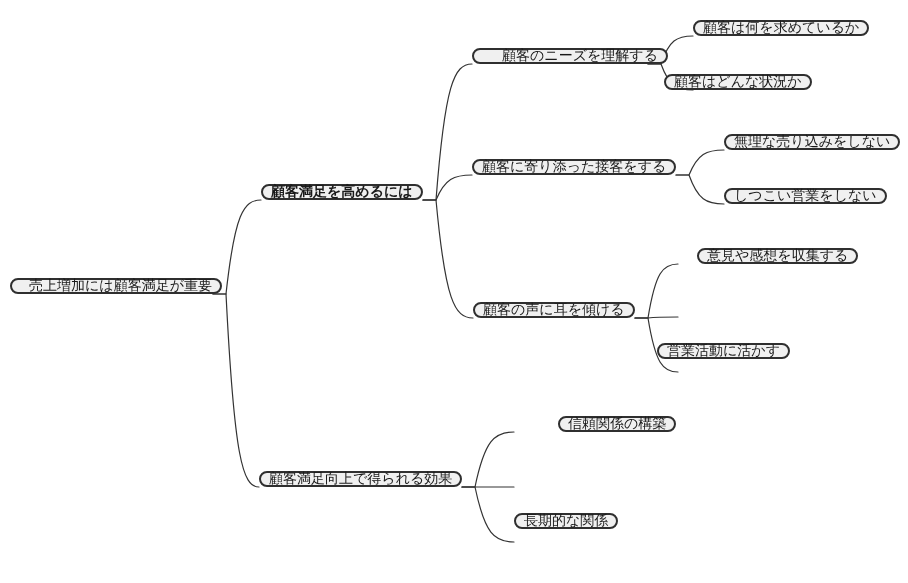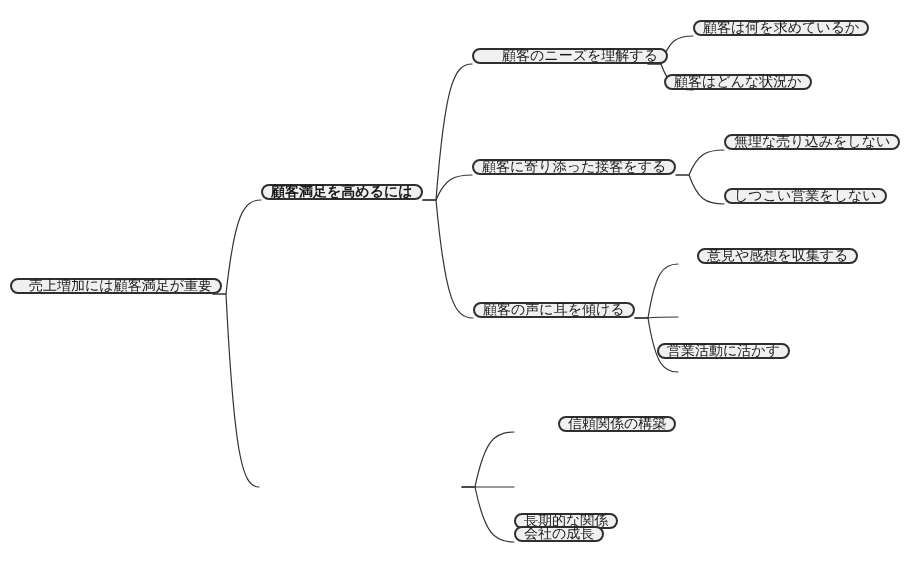--- a/index.html
+++ b/index.html
@@ -73,16 +73,16 @@
   <div class="node" style="left:472px; top:48px;padding-left:28px;">顧客のニーズを理解する</div>
   <div class="node" style="left:693px; top:20px;">顧客は何を求めているか</div>
   <div class="node" style="left:664px; top:74px;">顧客はどんな状況か</div>
   <div class="node" style="left:472px; top:159px;">顧客に寄り添った接客をする</div>
   <div class="node" style="left:724px; top:134px;">無理な売り込みをしない</div>
   <div class="node" style="left:724px; top:188px;">しつこい営業をしない</div>
   <div class="node" style="left:473px; top:302px;border-radius:10px;">顧客の声に耳を傾ける</div>
   <div class="node" style="left:697px; top:248px;">意見や感想を収集する</div>
   <div class="node" style="left:657px; top:301px;margin-top:42px;">営業活動に活かす</div>
 
+  <div class="node" style="left:259px; top:471px;">顧客満足向上で得られる効果</div>
   <div class="node" style="left:514px; top:416px;margin-left:44px;">信頼関係の構築</div>
   <div class="node" style="left:514px; top:471px;margin-top:42px;">長期的な関係</div>
-  <div class="node" style="left:514px; top:526px;">会社の成長</div>
 </div>
 
 </body></html>

